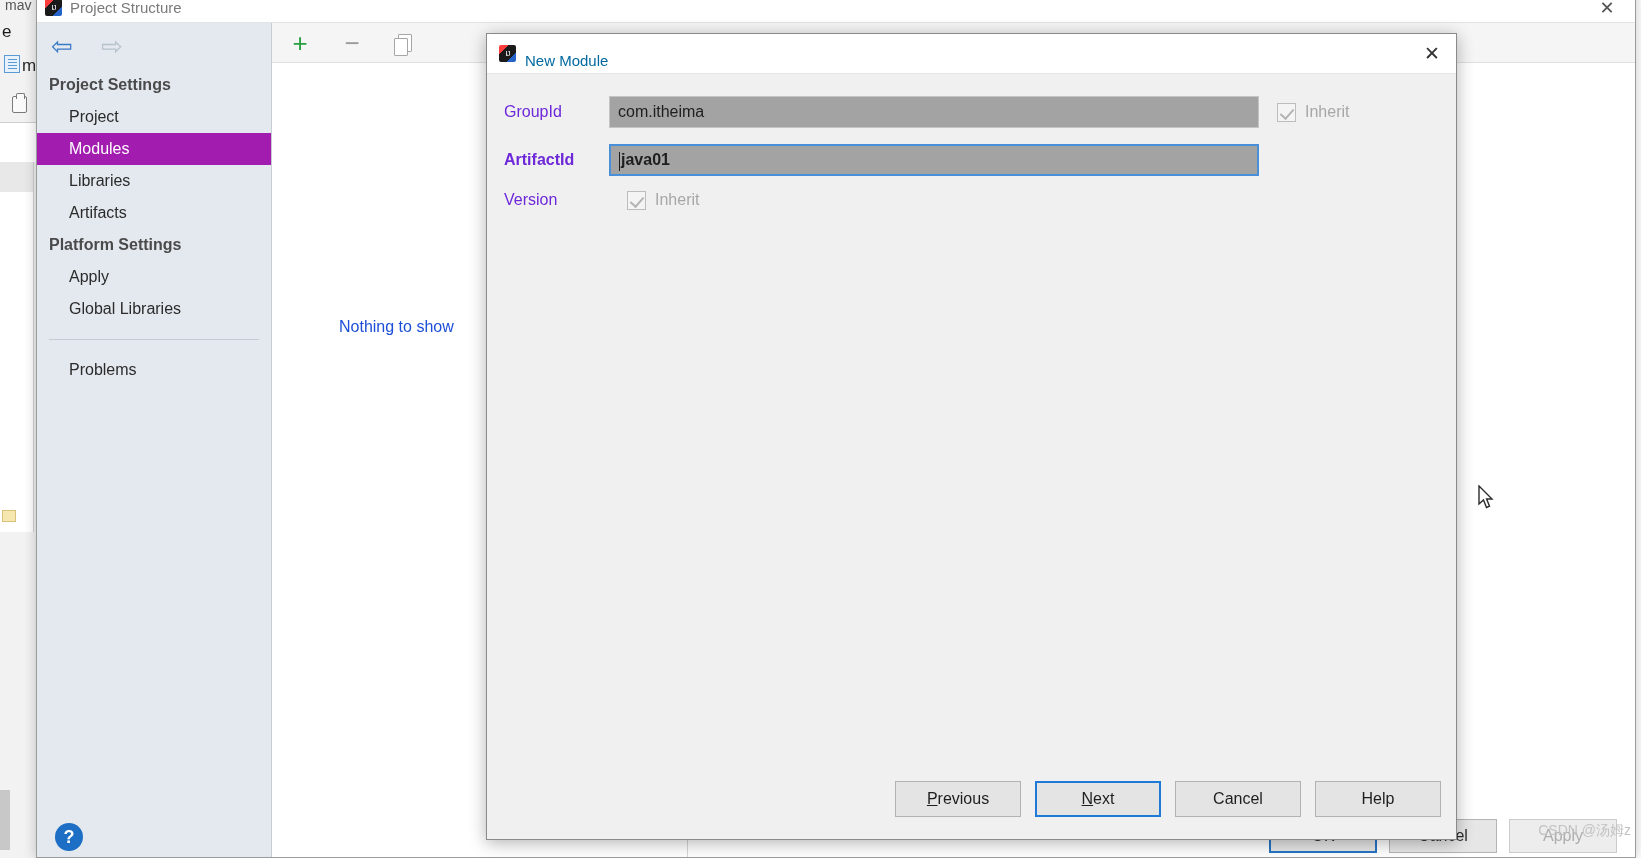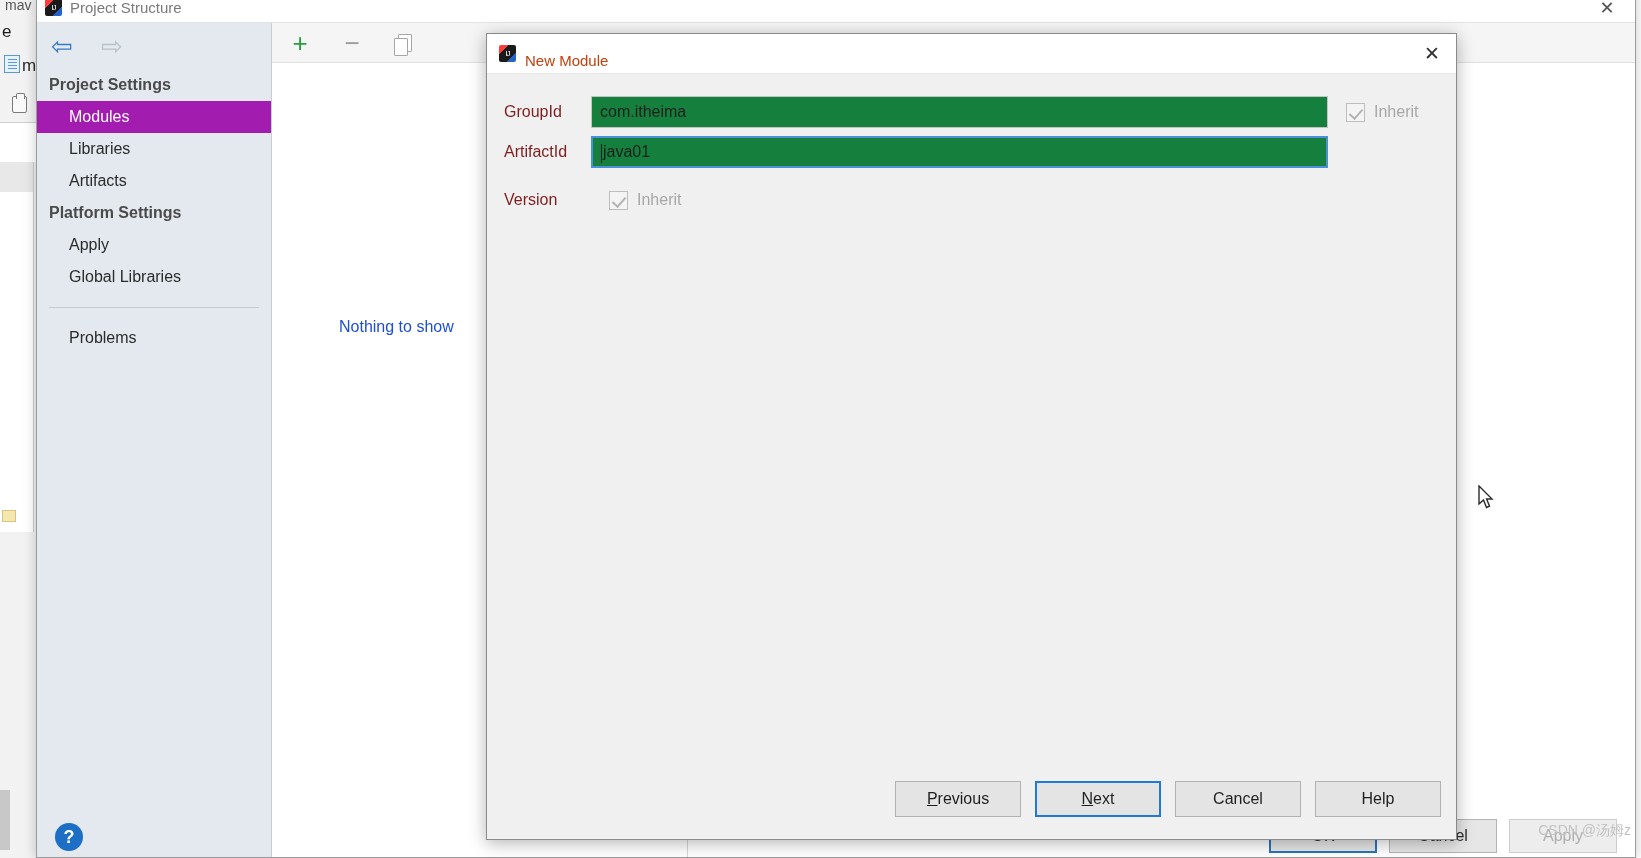--- a/index.html
+++ b/index.html
@@ -193,43 +193,43 @@
   }
   .nm-title-icon {
     width: 17px; height: 17px; margin-right: 9px; position: relative; flex: none;
     background: linear-gradient(135deg,#ff3d3d 0%, #ff3d3d 28%, #1a1a1a 28%, #1a1a1a 72%, #2563c9 72%);
     border-radius: 2px;
   }
   .nm-title-icon::after {
     content: "IJ"; position: absolute; left: 0; top: 0; width: 100%; height: 100%;
     color: #fff; font-size: 8px; line-height: 17px; text-align: center; letter-spacing: -1px;
   }
-  .nm-title-text { font-size: 15px; color: #c2410c; margin-top: 14px; }
+  .nm-title-text { font-size: 15px; color: #0369a1; margin-top: 14px; }
   .nm-close {
     position: absolute; right: 0px; top: 0px; width: 48px; height: 39px;
     display: flex; align-items: center; justify-content: center;
     font-size: 19px; color: #333; cursor: pointer;
   }
 
   .nm-body { position: absolute; left: 0; top: 40px; right: 0; bottom: 0; }
 
   .nm-row {
     position: absolute; left: 0; right: 0; height: 32px;
     display: flex; align-items: center;
   }
   .nm-row-1 { top: 22px; }
-  .nm-row-2 { top: 62px; }
+  .nm-row-2 { top: 70px; font-weight: bold; }
   .nm-row-3 { top: 110px; }
 
   .nm-label {
-    width: 104px; text-align: left; padding-left: 17px;
-    font-size: 16px; color: #7f1d1d;
+    width: 122px; text-align: left; padding-left: 17px;
+    font-size: 16px; color: #6d28d9;
   }
   .nm-input {
-    width: 737px; height: 32px; background: #15803d;
+    width: 650px; height: 32px; background: #a3a3a3;
     border: 1px solid #c4c4c4; padding: 0 8px;
     font-size: 16px; color: #1e1e1e;
     display: flex; align-items: center;
     font-family: "Liberation Sans", sans-serif;
   }
   .nm-input.focused { border: 2px solid #4a90d9; }
   .nm-caret {
     display: inline-block; width: 1px; height: 19px; background: #1e1e1e;
     margin-right: 1px; position: relative; top: 1px;
   }
@@ -298,20 +298,21 @@
       <div class="ps-close">✕</div>
     </div>
 
     <div class="ps-sidebar">
       <div class="ps-navbar">
         <div class="nav-arrow nav-back">⇦</div>
         <div class="nav-arrow nav-fwd">⇨</div>
       </div>
 
       <div class="ps-group">Project Settings</div>
+      <div class="ps-item">Project</div>
       <div class="ps-item sel">Modules</div>
       <div class="ps-item">Libraries</div>
       <div class="ps-item">Artifacts</div>
 
       <div class="ps-group">Platform Settings</div>
       <div class="ps-item">Apply</div>
       <div class="ps-item">Global Libraries</div>
 
       <div class="ps-sep"></div>
 

